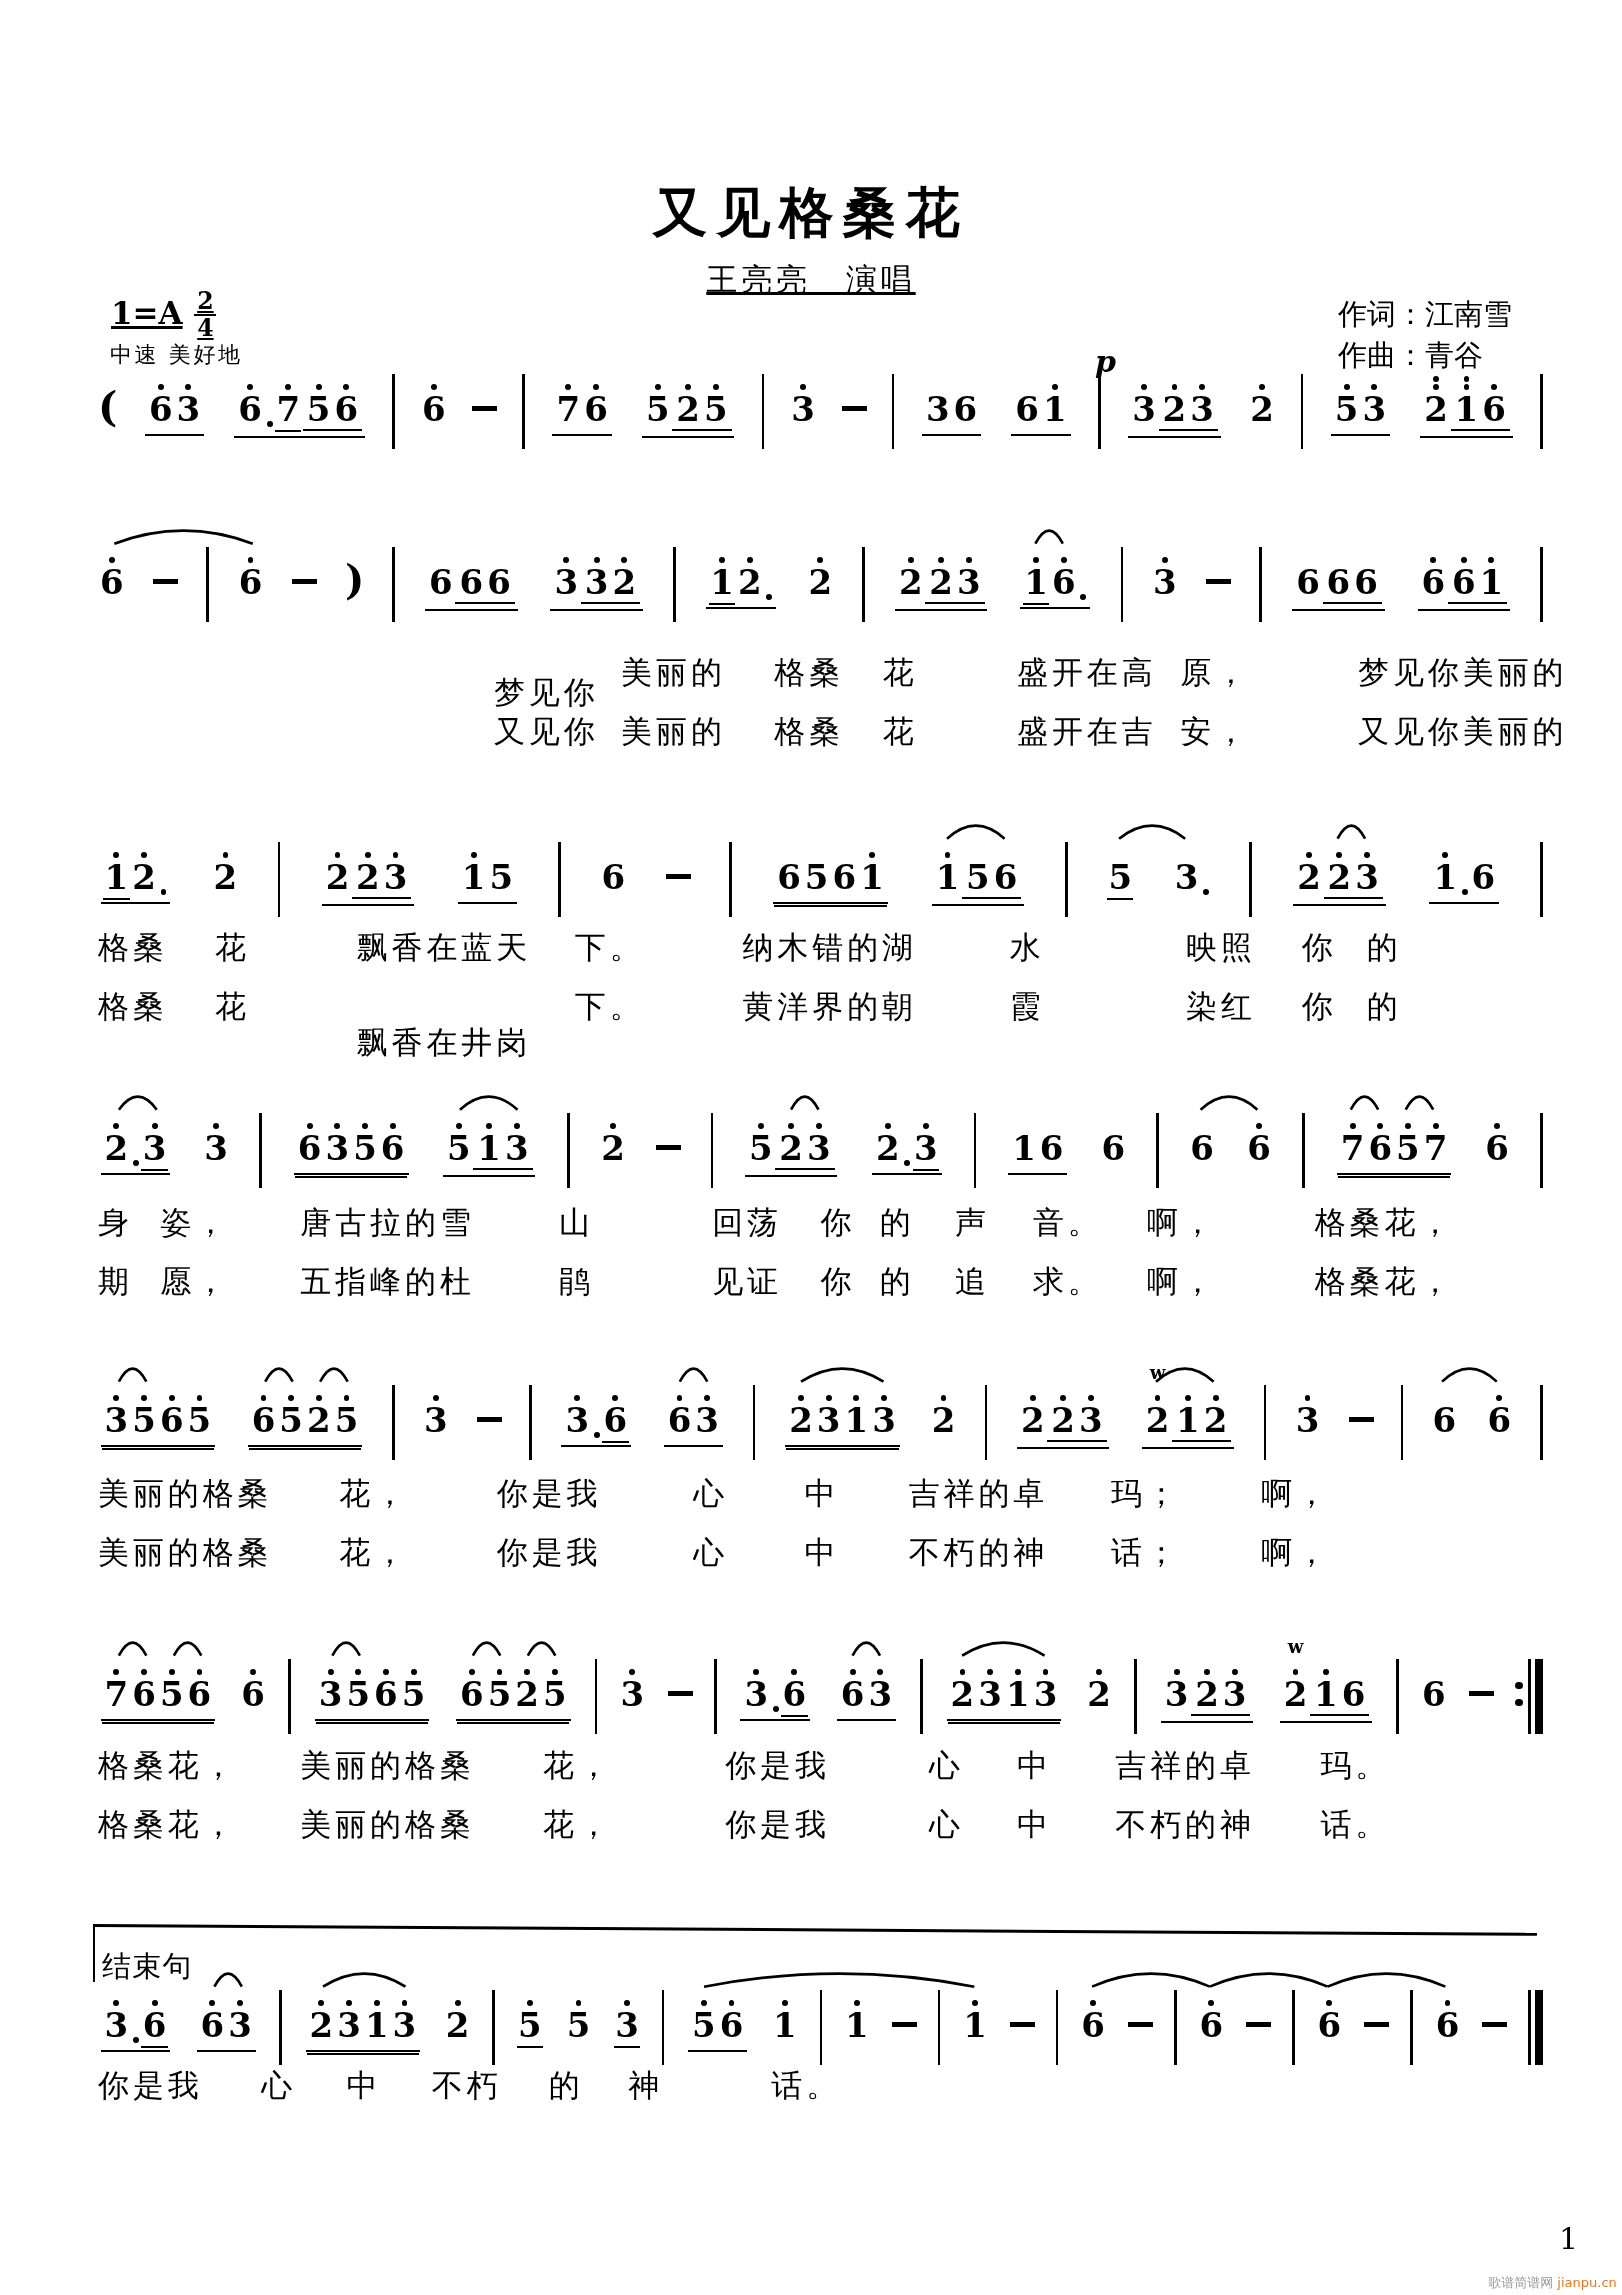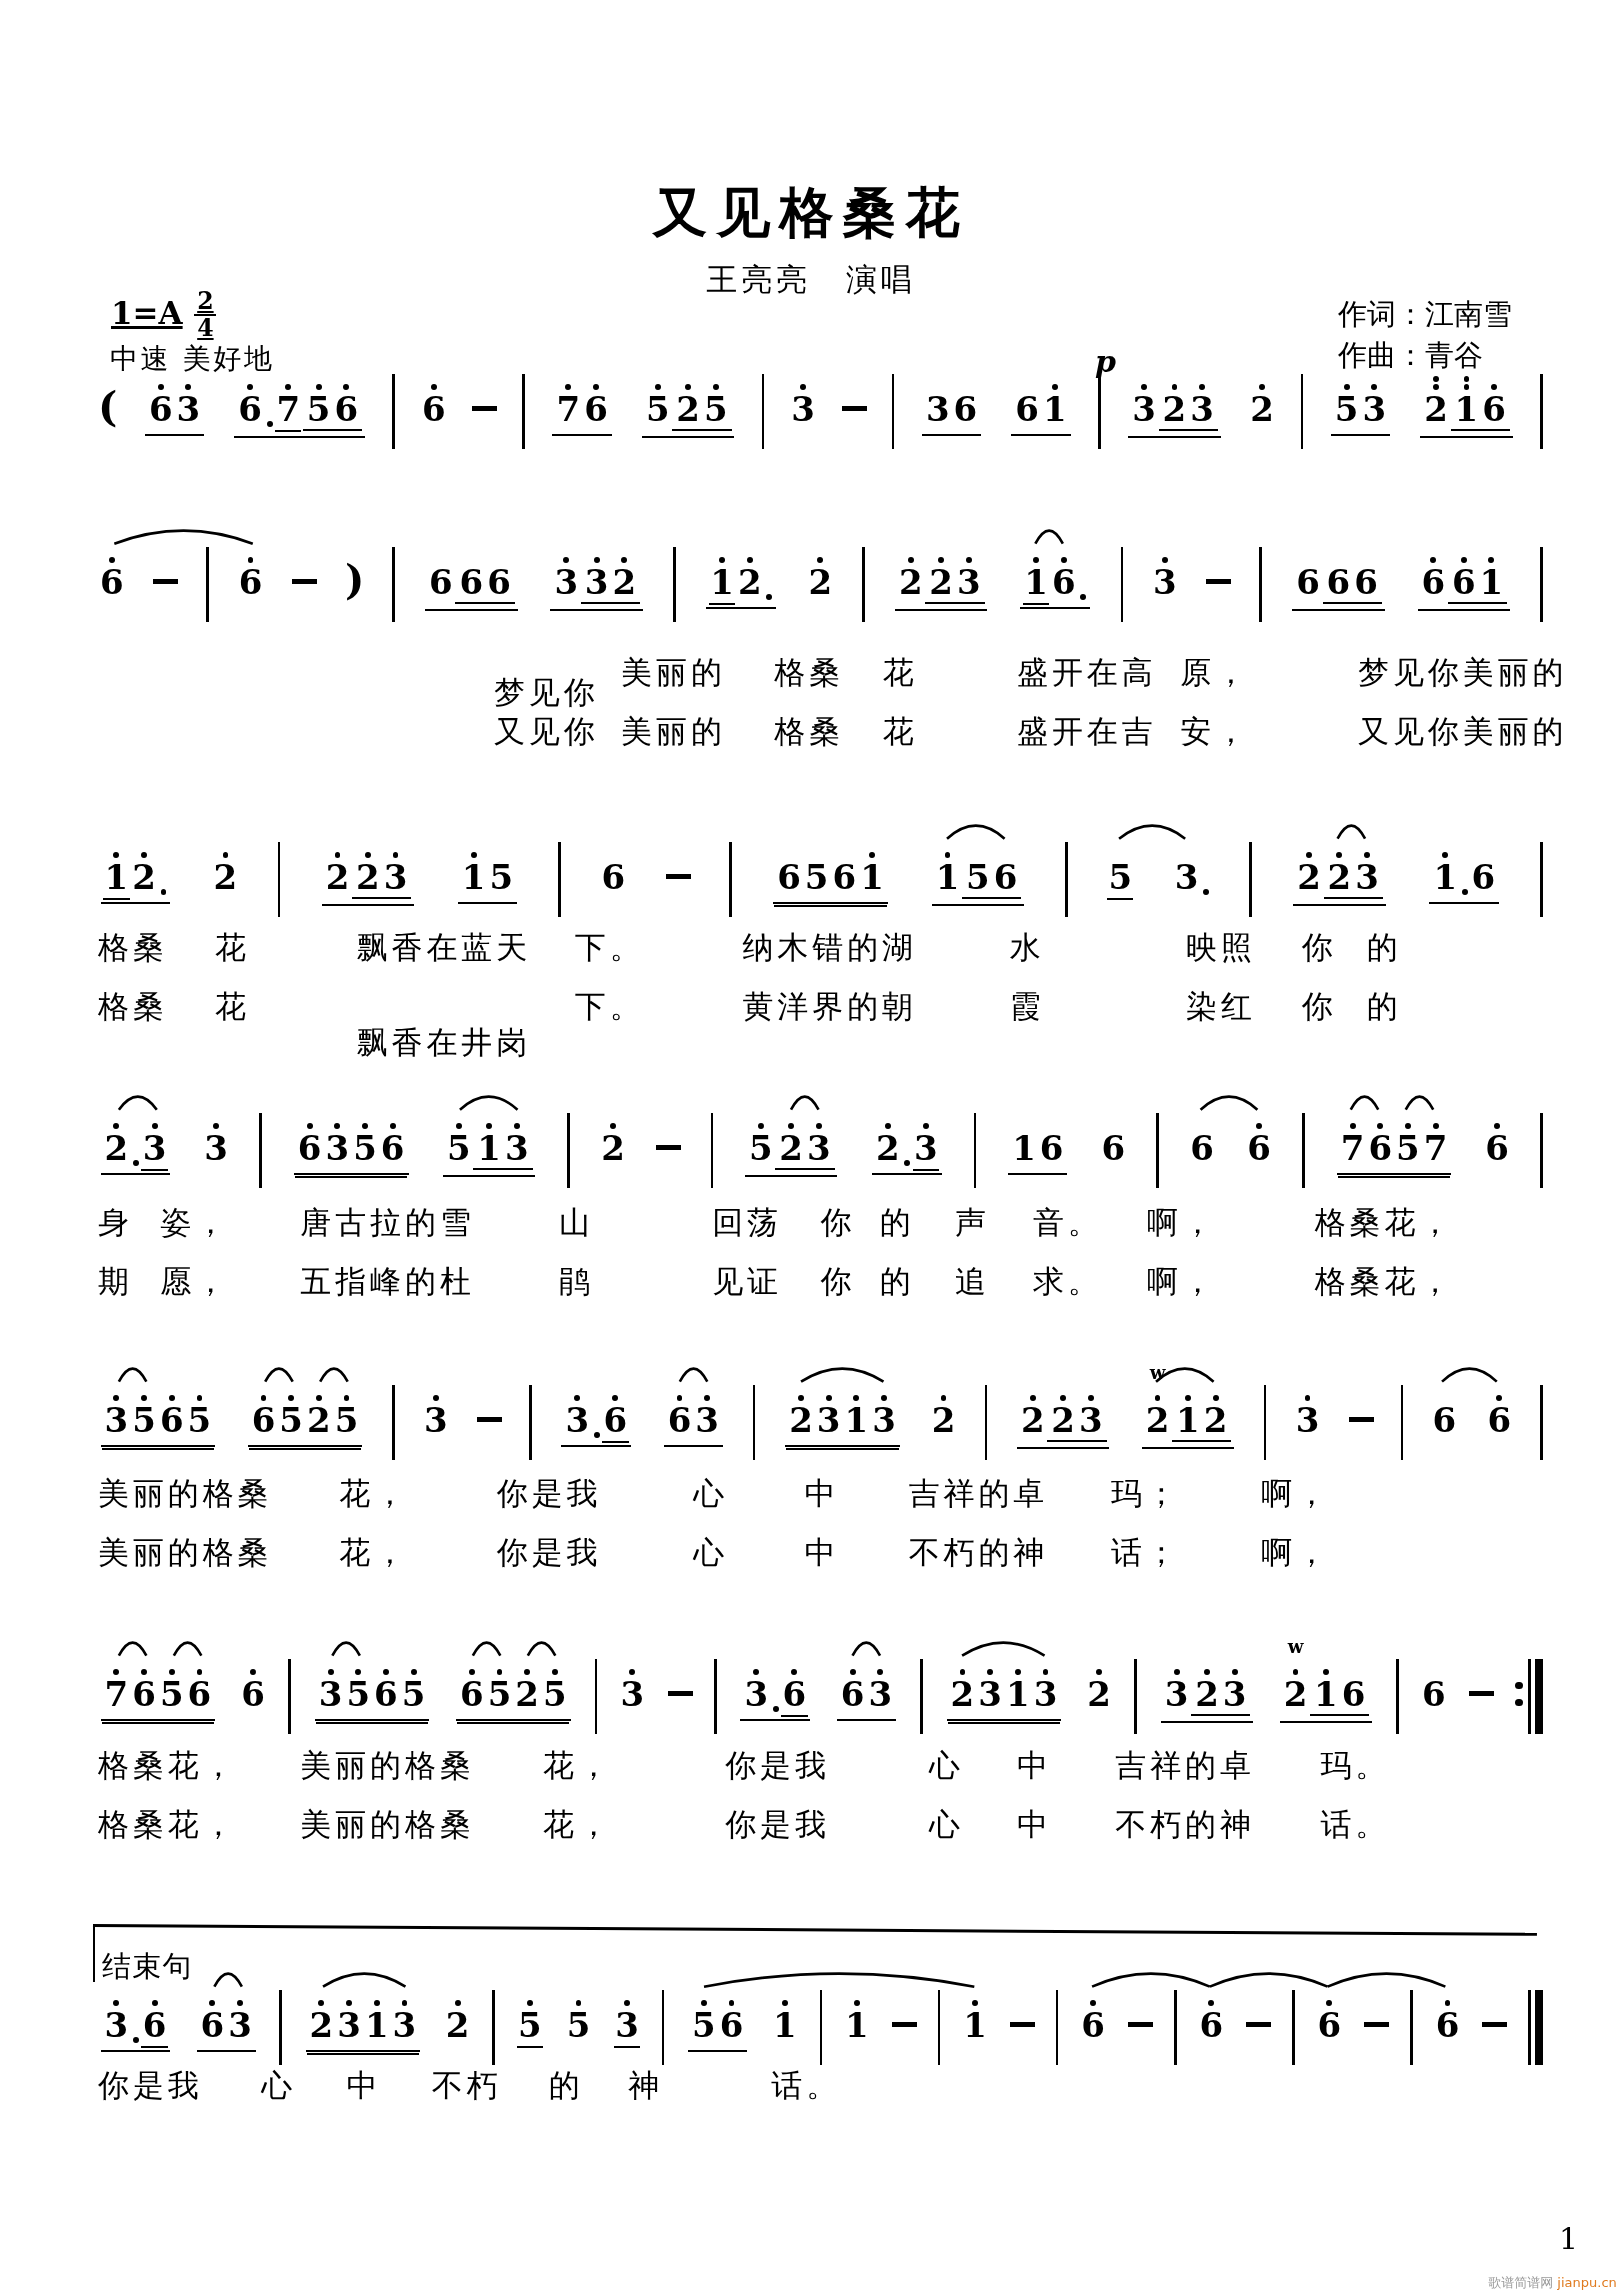--- a/index.html
+++ b/index.html
@@ -2,27 +2,27 @@
 <html style="font-size:10.5px"><head>
 <meta charset="utf-8">
 <style>
   html,body{margin:0;padding:0;background:#888;}
   .page{position:relative;width:1622px;height:2295px;background:#fff;overflow:hidden;
         font-family:"DejaVu Serif",serif;color:#000;}
   
   .title{position:absolute;top:177px;left:0;width:100%;text-align:center;
          font-size:54px;font-weight:bold;letter-spacing:9.2px;}
   .performer{position:absolute;top:259px;left:0;width:100%;text-align:center;
-         font-size:31px;letter-spacing:3.9px;}
+         font-size:31px;letter-spacing:3.9px;text-decoration:underline;}
   .keyrow{position:absolute;top:294px;left:111px;display:flex;align-items:flex-start;gap:11.8px;text-decoration:underline;}
   .keylabel{font-size:31px;font-weight:bold;line-height:39px;}
   .timesig{display:flex;flex-direction:column;align-items:center;margin-top:-5.2px;}
   .timesig .tn{font-size:23.6px;font-weight:bold;line-height:25px;}
   .timesig .tbar{width:22px;height:2.6px;background:#000;}
-  .tempo{position:absolute;top:340px;left:110px;font-size:28px;letter-spacing:2.6px;}
+  .tempo{position:absolute;top:340px;left:110px;font-size:22px;letter-spacing:2.6px;}
   .credits{position:absolute;top:294px;right:110px;text-align:left;font-size:29px;line-height:41px;}
   
   #score{position:absolute;left:0;top:0;width:100%;height:100%;}
   .mline{position:absolute;left:98px;right:79px;}
   .tokens{position:relative;display:flex;justify-content:space-between;align-items:flex-start;}
   .note{position:relative;display:inline-flex;align-items:flex-start;margin:0 2px;}
   .ncol{display:flex;flex-direction:column;align-items:center;}
   .odots{height:17px;display:flex;flex-direction:column;justify-content:flex-end;align-items:center;gap:2px;}
   .odot{width:5.9px;height:5.9px;border-radius:50%;background:#000;}
   .digit{position:relative;font:bold 34px/39px "DejaVu Serif",serif;}

